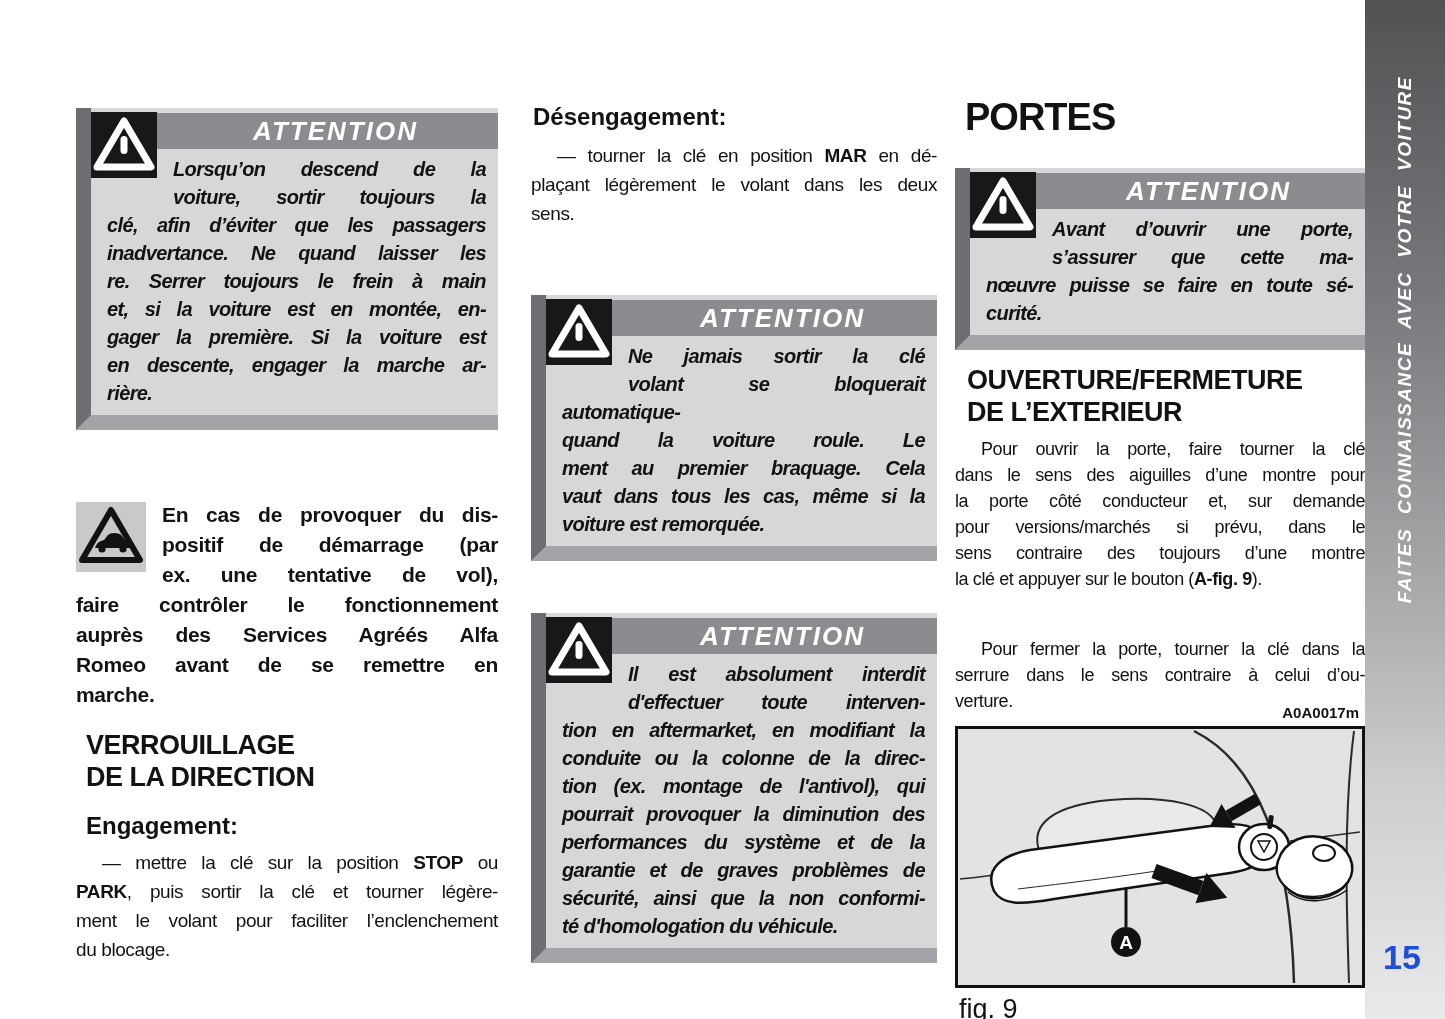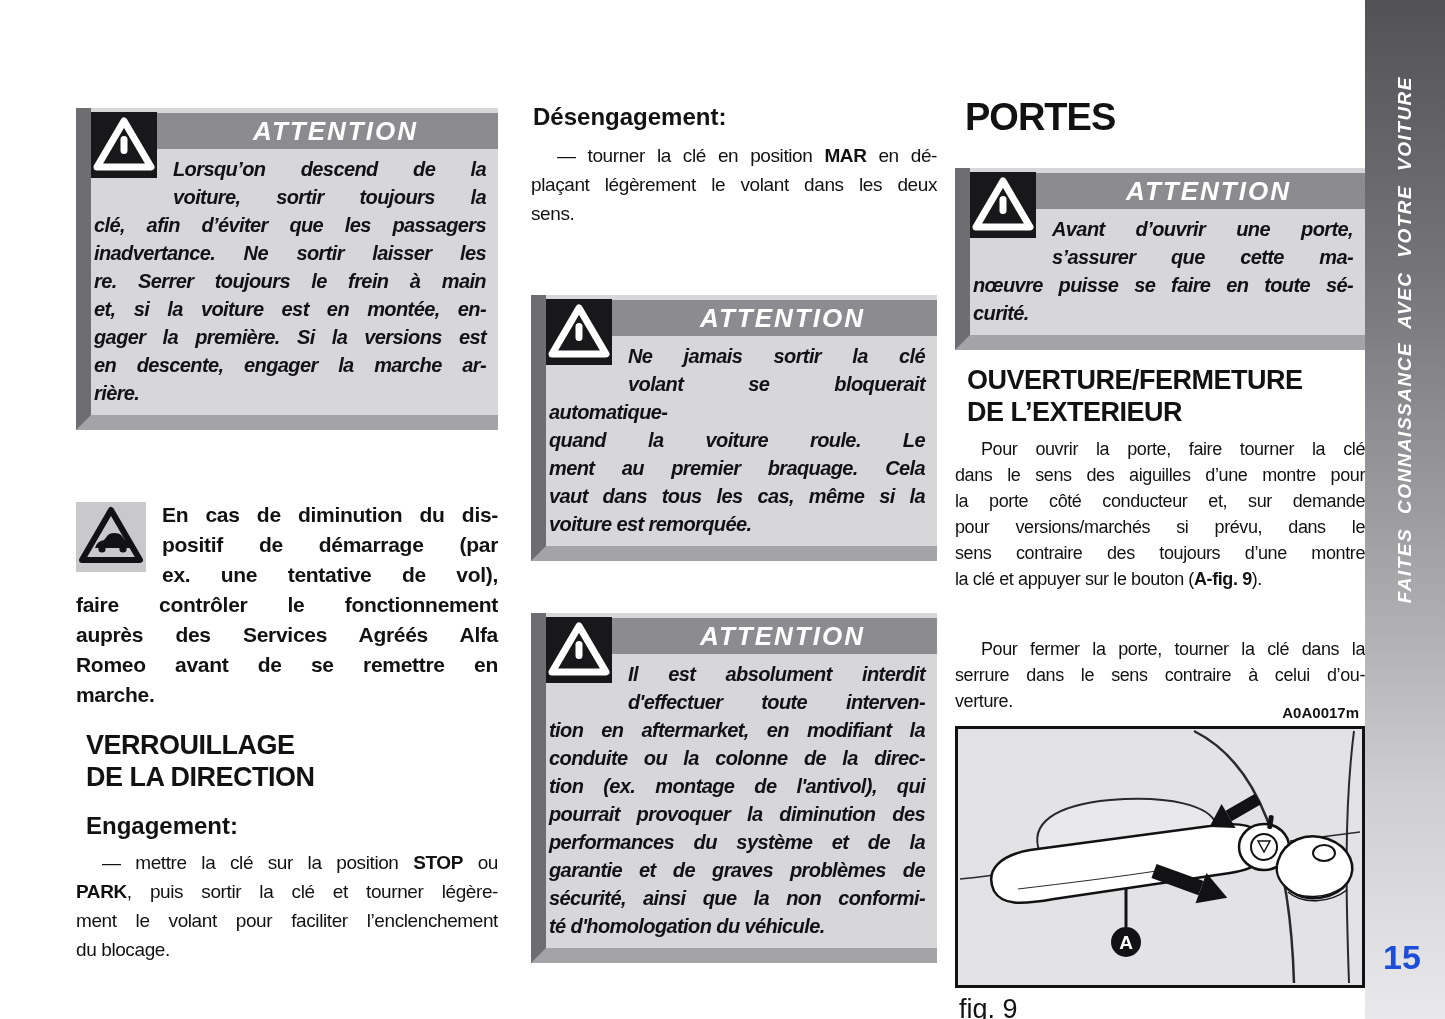--- a/index.html
+++ b/index.html
@@ -13,21 +13,21 @@
   
   .wbox{position:absolute;left:0;right:0;background:#d7d7d9;
         border-left:15px solid #6e6e72;border-bottom:15px solid #a4a4a8;}
   .wbox-in{padding:2px 0 8px 0;}
   .wbox-in::after{content:"";display:block;clear:both;}
   .wicon{float:left;width:66px;height:66px;margin:2px 16px 30px 0;background:#18181a;}
   .whead{margin:3px 0 6px 22px;height:36px;background:#8c8c90;color:#fff;
          font-weight:bold;font-style:italic;font-size:26px;line-height:36px;
          text-align:center;letter-spacing:2px;}
   .wtext .ln{font-weight:bold;font-style:italic;font-size:20px;line-height:28px;
-             letter-spacing:-0.6px;padding:0 12px 0 3px;}
+             letter-spacing:-0.6px;padding:0 12px 0 16px;}
 
   .ln{text-align:justify;}
   .ln.jl{text-align-last:justify;}
   .ln.ind{padding-left:26px;}
 
   
   .note::after{content:"";display:block;clear:both;}
   .nicon{float:left;width:70px;height:70px;margin:2px 16px 15px 0;background:#c9c9cc;}
   .ntext .ln{font-weight:bold;font-size:21px;line-height:30px;letter-spacing:-0.3px;}
 
@@ -66,43 +66,43 @@
           <svg viewBox="0 0 66 66" width="66" height="66">
             <path d="M33 9 L60 55 L6 55 Z" fill="none" stroke="#fff" stroke-width="7" stroke-linejoin="round"></path>
             <rect x="29.5" y="24" width="7" height="18" rx="3.5" fill="#fff"></rect>
           </svg>
         </div>
         <div class="whead">ATTENTION</div>
         <div class="wtext">
             <div class="ln jl">Lorsqu’on descend de la</div>
             <div class="ln jl">voiture, sortir toujours la</div>
             <div class="ln jl">clé, afin d’éviter que les passagers</div>
-            <div class="ln jl">inadvertance. Ne sortir laisser les</div>
+            <div class="ln jl">inadvertance. Ne quand laisser les</div>
             <div class="ln jl">re. Serrer toujours le frein à main</div>
             <div class="ln jl">et, si la voiture est en montée, en-</div>
-            <div class="ln jl">gager la première. Si la versions est</div>
+            <div class="ln jl">gager la première. Si la voiture est</div>
             <div class="ln jl">en descente, engager la marche ar-</div>
             <div class="ln">rière.</div>
           </div>
       </div>
     </div>
 
     <div class="note" style="position:absolute;top:452px;left:0;right:0;">
       <div class="nicon">
         <svg viewBox="0 0 70 70" width="70" height="70">
           <path d="M35 8 L64 58 L6 58 Z" fill="none" stroke="#121214" stroke-width="6" stroke-linejoin="round"></path>
           <g fill="#121214">
             <path d="M19 46 q2 -7 9 -8 l4 -5 q2 -2 6 -2 q6 0 8 3 l3 4 q7 1 8 8 z"></path>
             <circle cx="26" cy="47" r="3.6"></circle>
             <circle cx="47" cy="47" r="3.6"></circle>
           </g>
         </svg>
       </div>
       <div class="ntext">
-          <div class="ln jl">En cas de diminution du dis-</div>
+          <div class="ln jl">En cas de provoquer du dis-</div>
           <div class="ln jl">positif de démarrage (par</div>
           <div class="ln jl">ex. une tentative de vol),</div>
           <div class="ln jl">faire contrôler le fonctionnement</div>
           <div class="ln jl">auprès des Services Agréés Alfa</div>
           <div class="ln jl">Romeo avant de se remettre en</div>
           <div class="ln">marche.</div>
         </div>
     </div>
 
     <div class="h2" style="top:681px;left:10px;">

